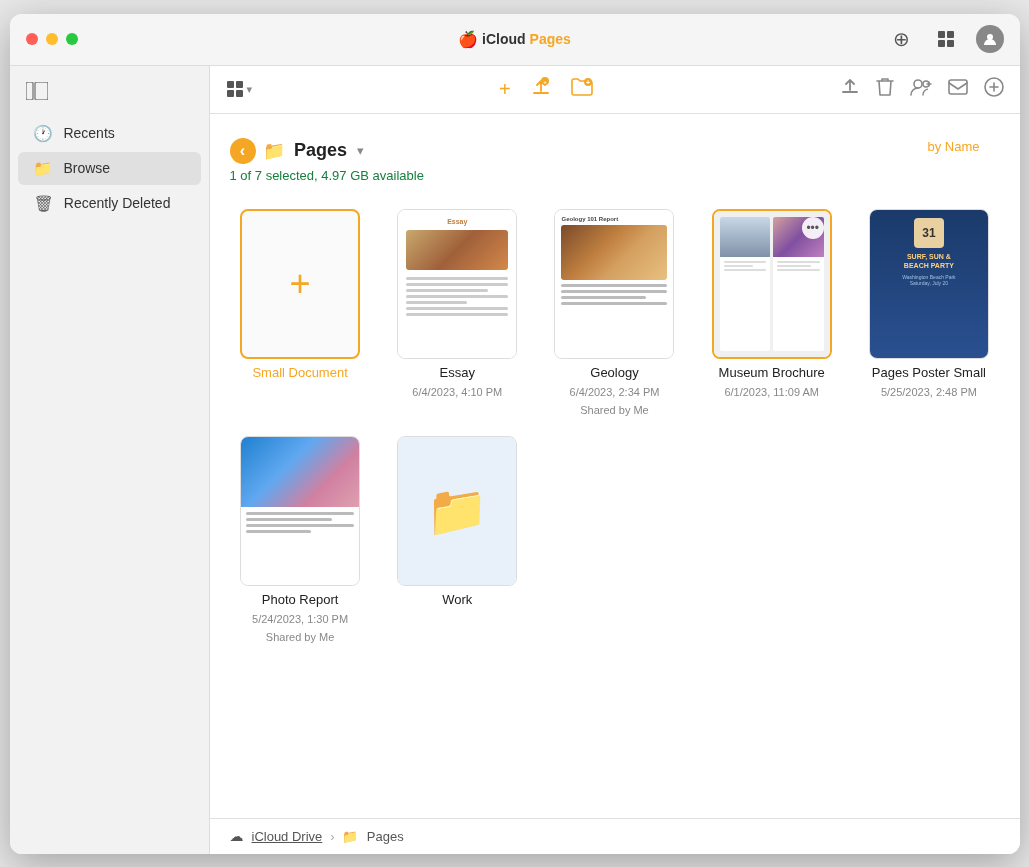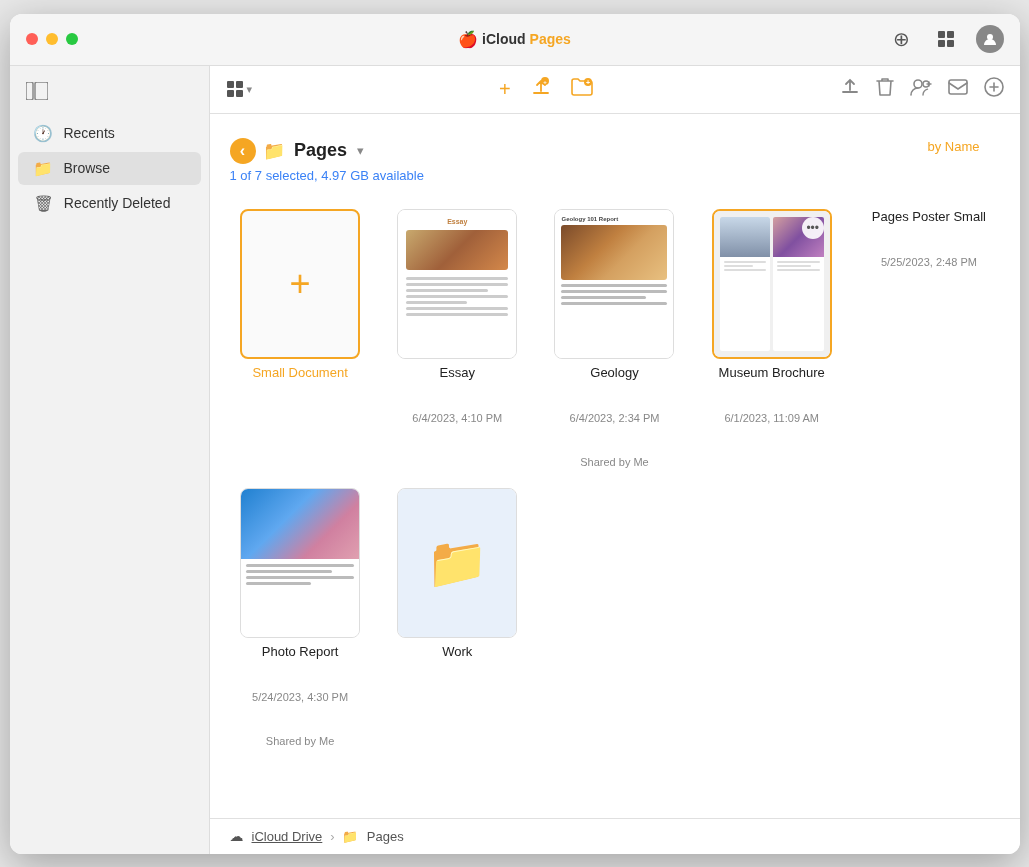--- a/index.html
+++ b/index.html
@@ -161,21 +161,21 @@
       font-size: 14px;
       cursor: pointer;
     }
     .folder-title {
       font-size: 18px;
       font-weight: 600;
       color: #222;
     }
     .selection-info {
       font-size: 13px;
-      color: #3b82f6;
+      color: #15803d;
       padding: 2px 20px 8px;
     }
     .sort-label {
       color: #f5a623;
       font-size: 13px;
       margin-left: auto;
       margin-right: 20px;
       cursor: pointer;
     }
     .folder-header-row {
@@ -226,21 +226,20 @@
     .file-name {
       font-size: 13px;
       color: #222;
       text-align: center;
       font-weight: 500;
     }
     .file-date {
       font-size: 11px;
       color: #888;
       text-align: center;
-      margin-top: 26px;
     }
     .create-label {
       font-size: 13px;
       color: #f5a623;
       font-weight: 500;
     }
     .more-btn {
       position: absolute;
       top: 6px;
       right: 6px;
@@ -633,38 +632,45 @@
               </div>
             </div>
             <div class="more-btn">•••</div>
           </div>
           <span class="file-name">Museum Brochure</span>
           <span class="file-date">6/1/2023, 11:09 AM</span>
         </div>
 
 
         <div class="file-item">
+          <div class="file-thumb">
+            <div class="thumb-party">
+              <div class="party-date">31</div>
+              <div class="party-banner">SURF, SUN &amp;<br>BEACH PARTY</div>
+              <div style="margin-top:4px;font-size:5px;color:#a0c0e0;text-align:center;">Washington Beach Park<br>Saturday, July 20</div>
+            </div>
+          </div>
           <span class="file-name">Pages Poster Small</span>
           <span class="file-date">5/25/2023, 2:48 PM</span>
         </div>
 
         <div class="file-item">
           <div class="file-thumb">
             <div class="thumb-photo">
               <div class="photo-img"></div>
               <div style="padding:5px;display:flex;flex-direction:column;gap:3px;">
                 <div class="thumb-line full" style="background:#bbb;"></div>
                 <div class="thumb-line medium" style="background:#bbb;"></div>
                 <div class="thumb-line full" style="background:#bbb;"></div>
                 <div class="thumb-line short" style="background:#bbb;"></div>
               </div>
             </div>
           </div>
           <span class="file-name">Photo Report</span>
-          <span class="file-date">5/24/2023, 4:30 PM</span>
+          <span class="file-date">5/24/2023, 1:30 PM</span>
           <span class="file-date">Shared by Me</span>
         </div>
 
         <div class="file-item">
           <div class="file-thumb">
             <div class="thumb-work">
               <span class="folder-big-icon">📁</span>
             </div>
           </div>
           <span class="file-name">Work</span>

